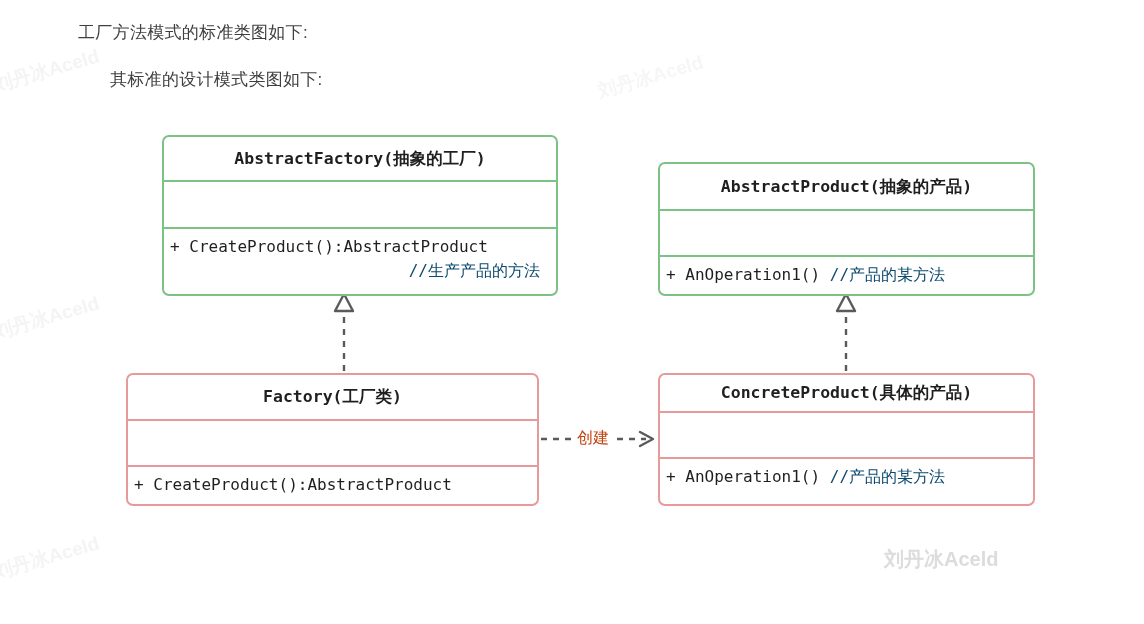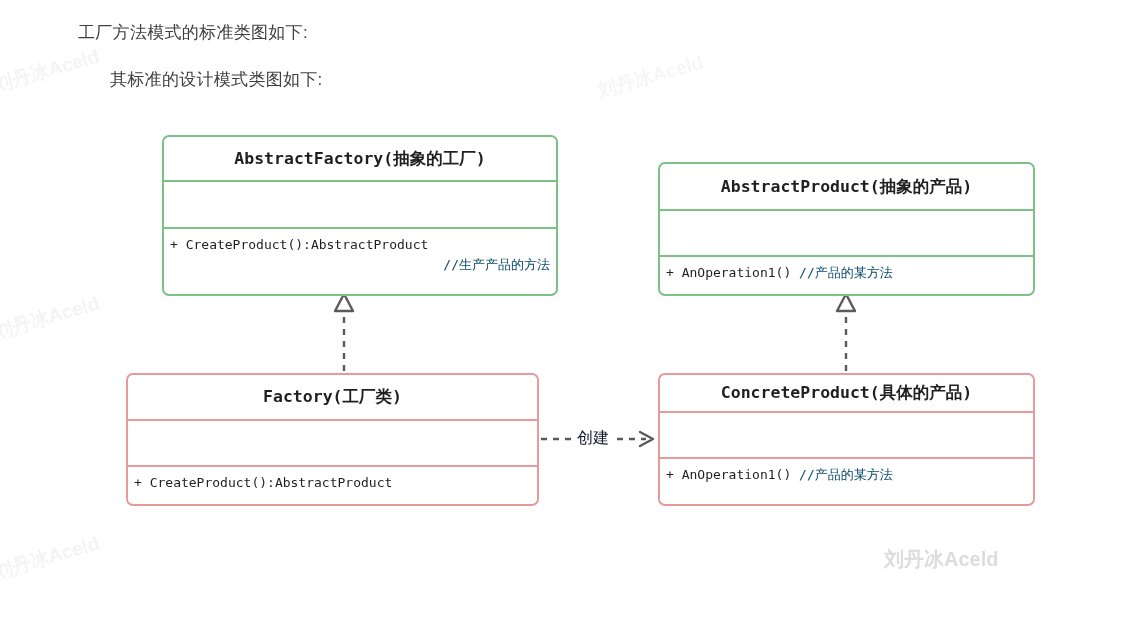--- a/index.html
+++ b/index.html
@@ -66,23 +66,23 @@
   .green > .uml-div { background: #7cc285; }
   .red   > .uml-div { background: #e79a9a; }
 
   .uml-attrs {
     box-sizing: border-box;
     width: 100%;
   }
   .uml-ops {
     box-sizing: border-box;
     width: 100%;
-    padding: 6px 6px 0 6px;
+    padding: 6px 16px 0 6px;
     font-family: "DejaVu Sans Mono", monospace;
-    font-size: 13px;
+    font-size: 16px;
     color: #1f1f1f;
     line-height: 1.52;
     white-space: nowrap;
   }
   .uml-ops .comment { color: #0c4a6e; text-align: right; }
 
   
   #class-abstract-factory { left: 162px; top: 135px; width: 396px; height: 161px; }
   #class-abstract-factory .uml-title { height: 43px; }
   #class-abstract-factory .uml-attrs { height: 45px; }
@@ -112,21 +112,21 @@
     pointer-events: none;
   }
 
   
   #edge-label-create {
     position: absolute;
     left: 575px;
     top: 428px;
     font-family: "Liberation Sans", sans-serif;
     font-size: 16px;
-    color: #0f172a;
+    color: #c2410c;
     background: #ffffff;
     padding: 0 2px;
     white-space: nowrap;
   }
 
   
   .watermark {
     position: absolute;
     font-family: "Liberation Sans", sans-serif;
     font-weight: bold;

